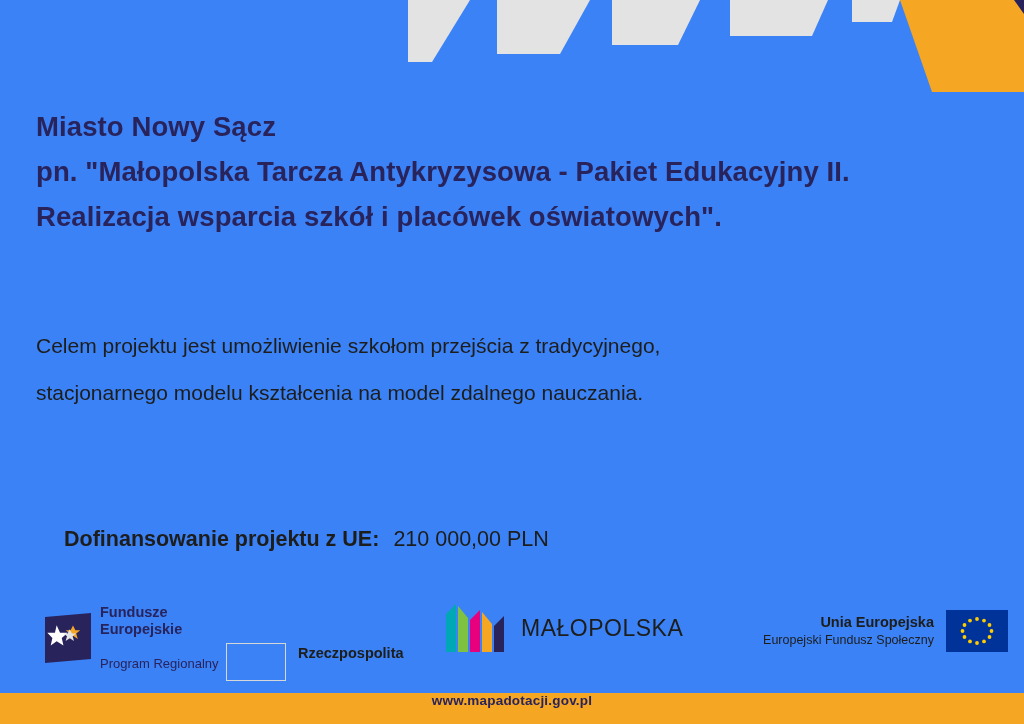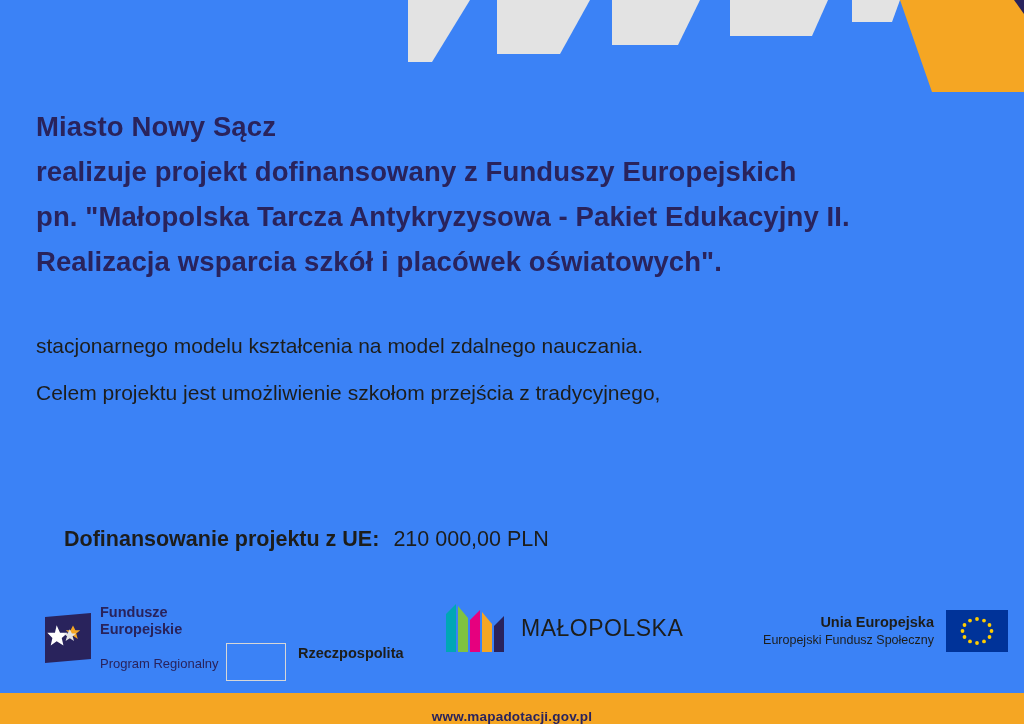--- a/index.html
+++ b/index.html
@@ -192,21 +192,21 @@
 
   
   .bottom-bar {
     position: absolute;
     left: 0;
     bottom: 0;
     width: 1024px;
     height: 31px;
     background: #F5A623;
     display: flex;
-    align-items: flex-end;
+    align-items: flex-start;
     justify-content: center;
   }
   .bottom-bar .url {
     color: #29235C;
     font-weight: bold;
     font-size: 13.5px;
     letter-spacing: 0.2px;
   }
 </style>
 </head>
@@ -227,28 +227,27 @@
         <polygon points="900,0 1024,0 1024,92 932,92" fill="#F5A623"></polygon>
       </g>
       <g>
         <polygon points="1014,0 1024,0 1024,14" fill="#29235C"></polygon>
       </g>
     </svg>
   </div>
 
   <div class="headline">
     <span class="line">Miasto Nowy Sącz</span>
-    <span class="line">realizuje projekt dofinansowany z Funduszy Europejskich</span>
     <span class="line">pn. "Małopolska Tarcza Antykryzysowa - Pakiet Edukacyjny II.</span>
     <span class="line">Realizacja wsparcia szkół i placówek oświatowych".</span>
   </div>
 
   <div class="body-text">
+    <span class="line">Celem projektu jest umożliwienie szkołom przejścia z tradycyjnego,</span>
     <span class="line">stacjonarnego modelu kształcenia na model zdalnego nauczania.</span>
-    <span class="line">Celem projektu jest umożliwienie szkołom przejścia z tradycyjnego,</span>
   </div>
 
   <div class="funding">
     <span class="funding-label">Dofinansowanie projektu z UE:</span>
     <span class="funding-value">210 000,00 PLN</span>
   </div>
 
   <div class="logo-strip">
 
     <div class="fe-logo">

